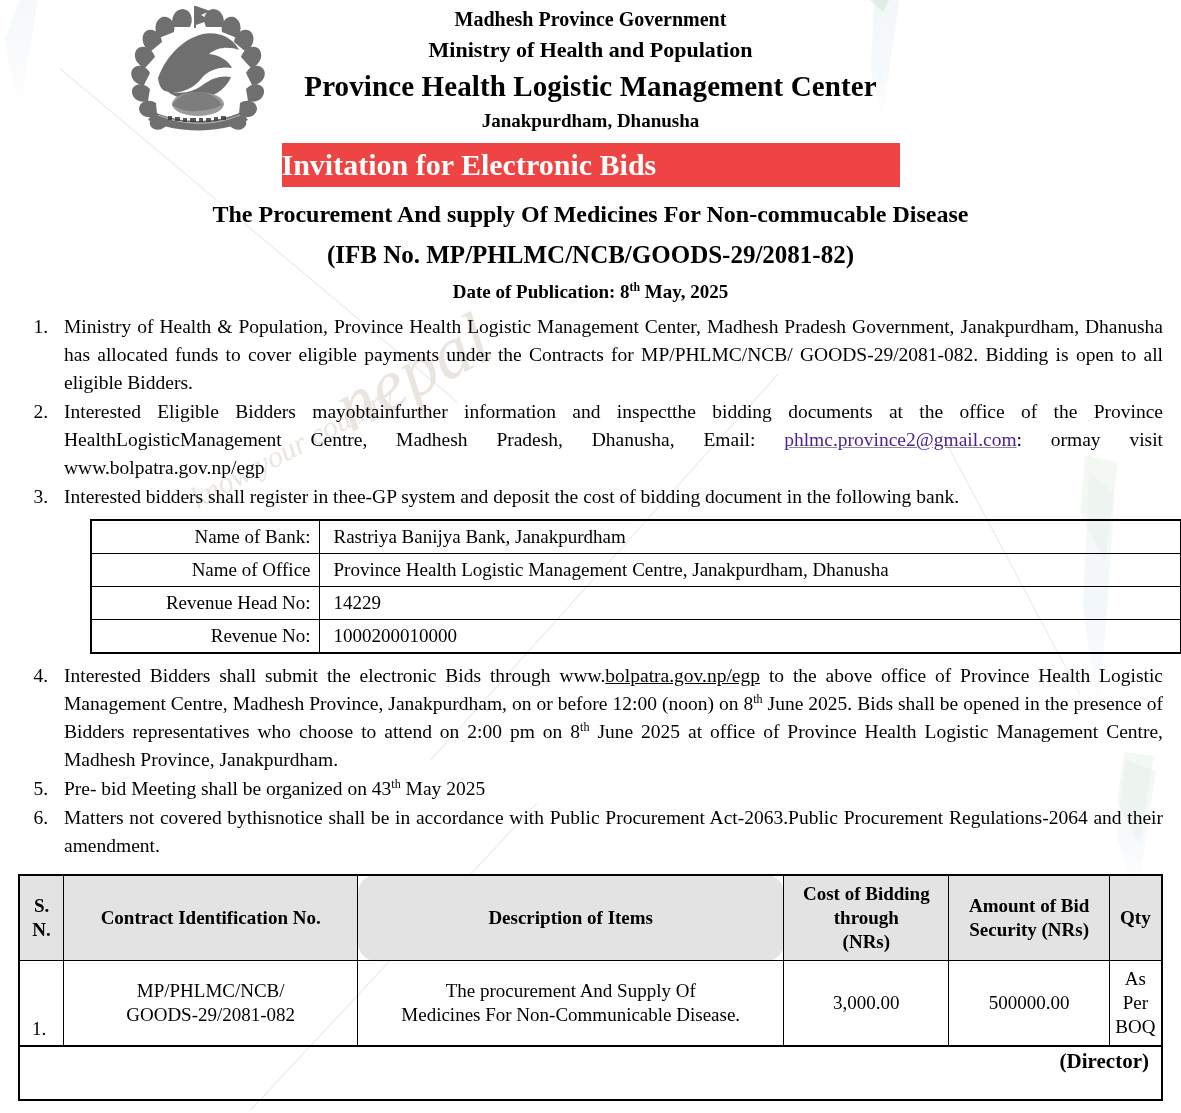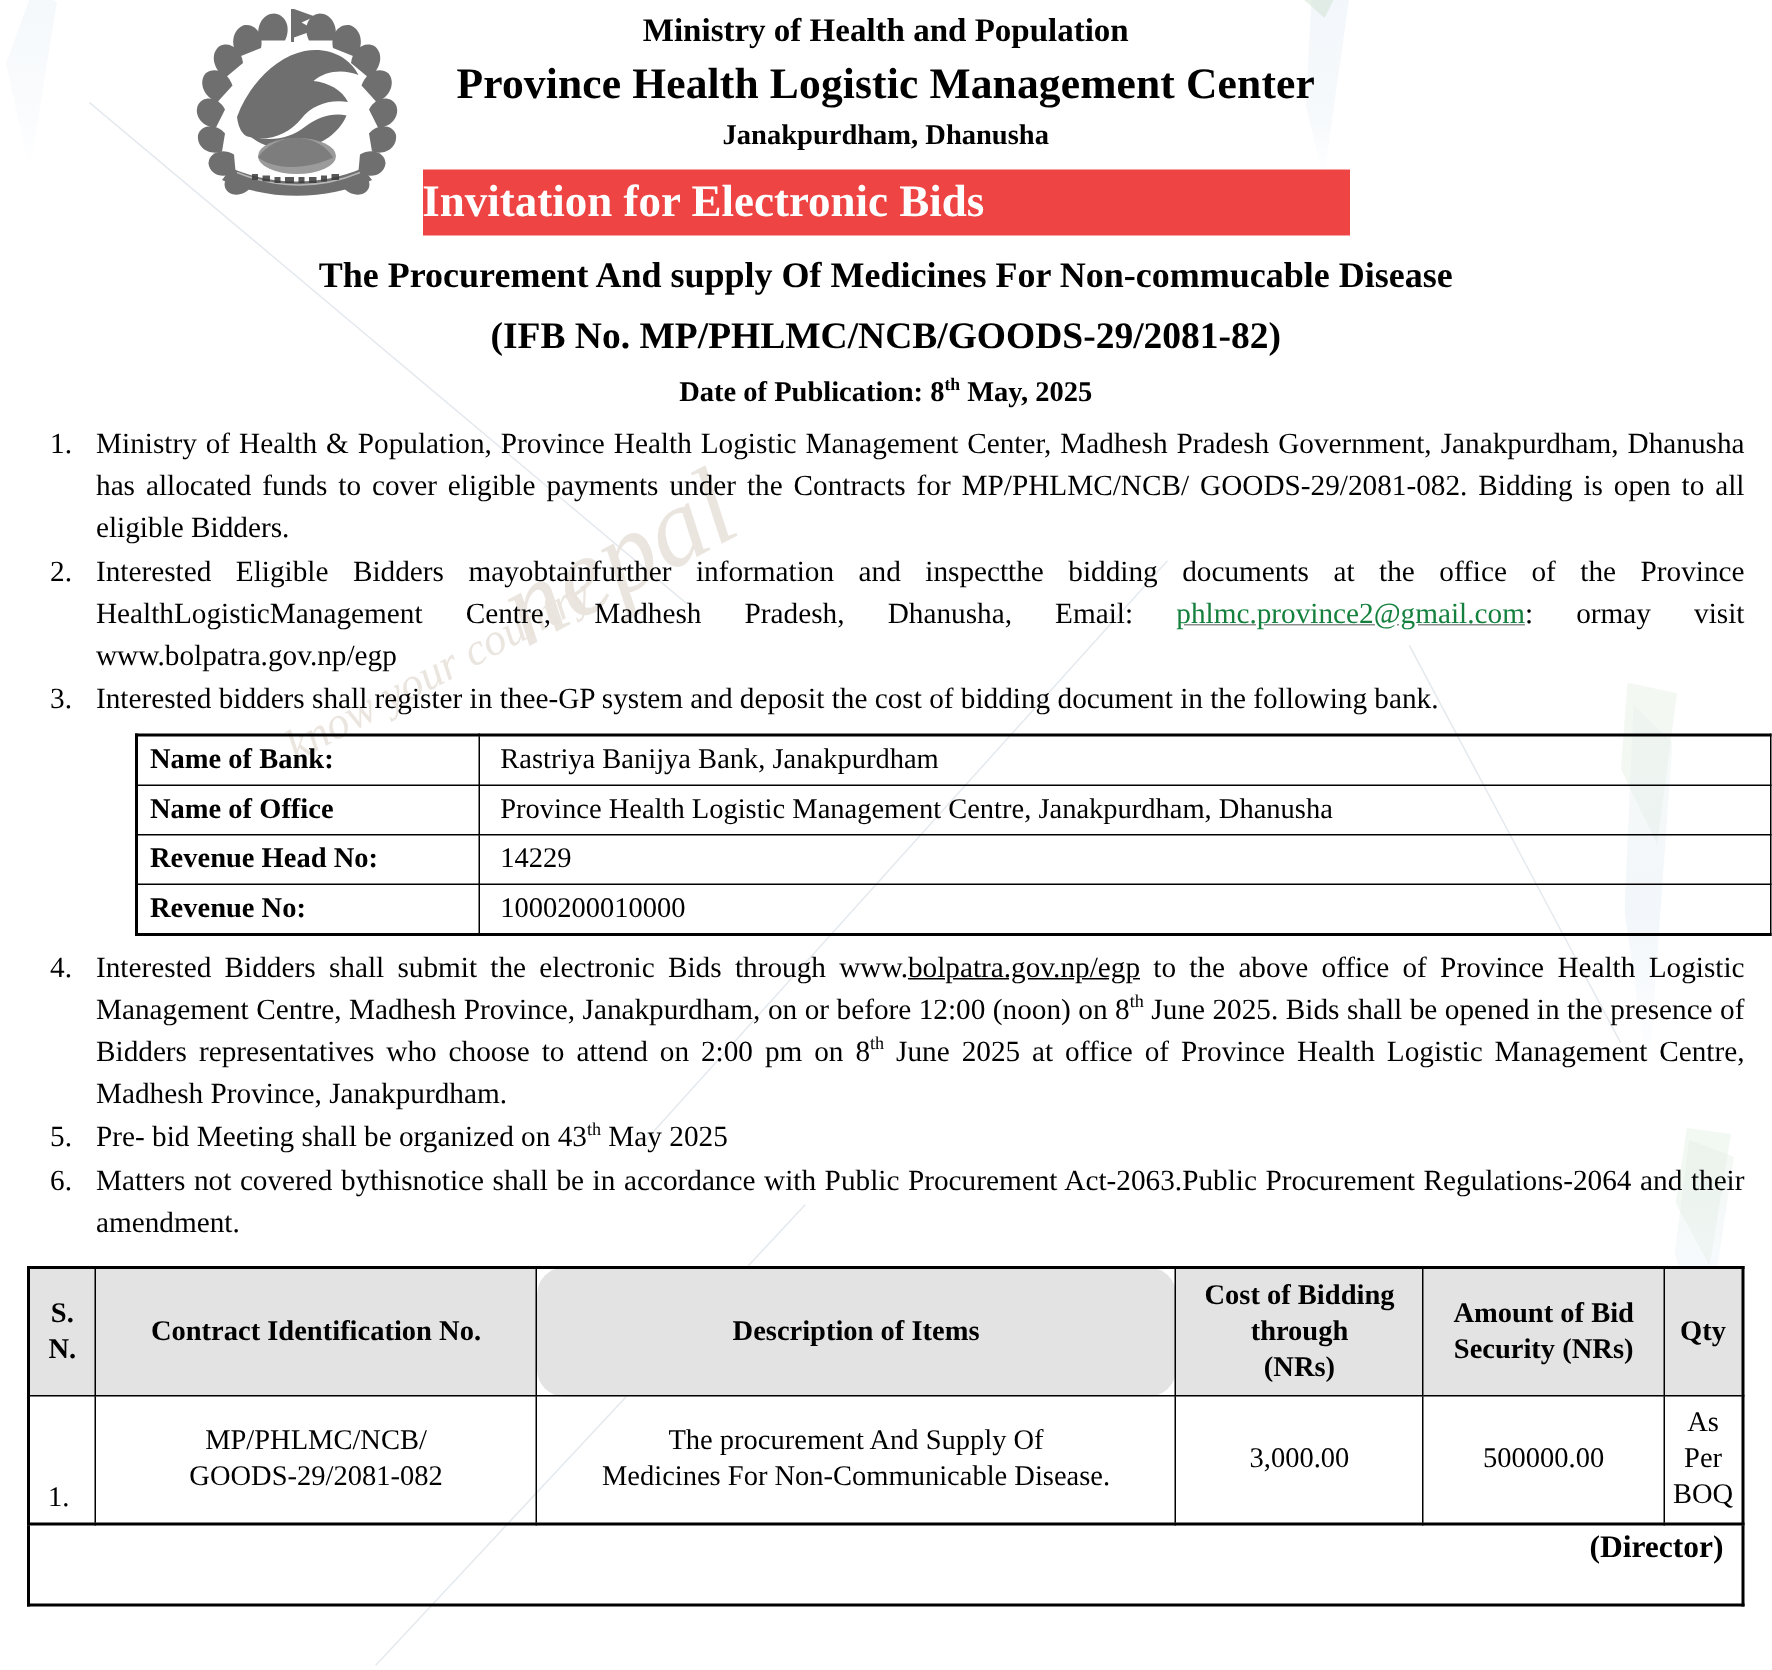--- a/index.html
+++ b/index.html
@@ -152,41 +152,41 @@
   .clause-body {
     flex: 1 1 auto;
     text-align: justify;
     text-justify: inter-word;
     hyphens: none;
   }
   .clause-body.noj { text-align: left; }
   .email-link {
     text-decoration: underline;
     text-decoration-color: #8d8d8d;
-    color: #15803d;
+    color: #4c1d95;
   }
   .u-plain { text-decoration: underline; }
 
   
   table { border-collapse: collapse; }
   .bank-table {
     width: 1092px;
     margin: 8px 0 8px 72px;
     border: 2px solid #000;
   }
   .bank-table td {
     border: 1px solid #000;
     font-size: 19px;
     line-height: 24px;
     padding: 4px 8px;
   }
   .bank-table td.k {
     width: 228px;
-    font-weight: bold;
-    text-align: left;
+    font-weight: normal;
+    text-align: right;
   }
   .bank-table td.v { padding-left: 14px; }
 
   
   .contract-table {
     width: 1145px;
     margin: 14px 0 0 0;
     border: 2px solid #000;
   }
   .contract-table th, .contract-table td {
@@ -303,20 +303,21 @@
               <rect x="62" y="114" width="6" height="4"></rect>
             <rect x="71" y="114" width="4" height="4"></rect>
               <rect x="78" y="114" width="5" height="4"></rect>
             <rect x="86" y="113" width="4" height="4"></rect>
               <rect x="93" y="112" width="5" height="4"></rect>
           </g>
         </g>
       </svg>
     </div>
 
+    <div class="org-line-1">Madhesh Province Government</div>
     <div class="org-line-2">Ministry of Health and Population</div>
     <div class="org-line-3">Province Health Logistic Management Center</div>
     <div class="org-line-4">Janakpurdham, Dhanusha</div>
 
     <div class="banner">Invitation for Electronic Bids</div>
 
     <div class="subject-line">The Procurement And supply Of Medicines For Non-commucable Disease</div>
 
     <div class="ifb-line">(IFB No. MP/PHLMC/NCB/GOODS-29/2081-82)</div>
 

